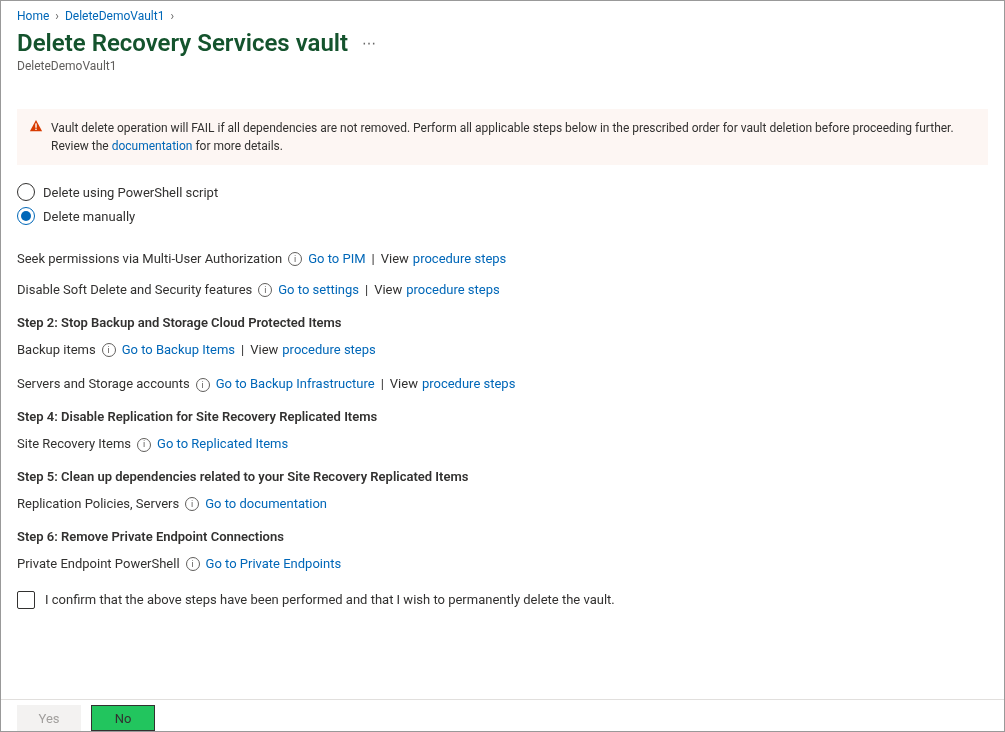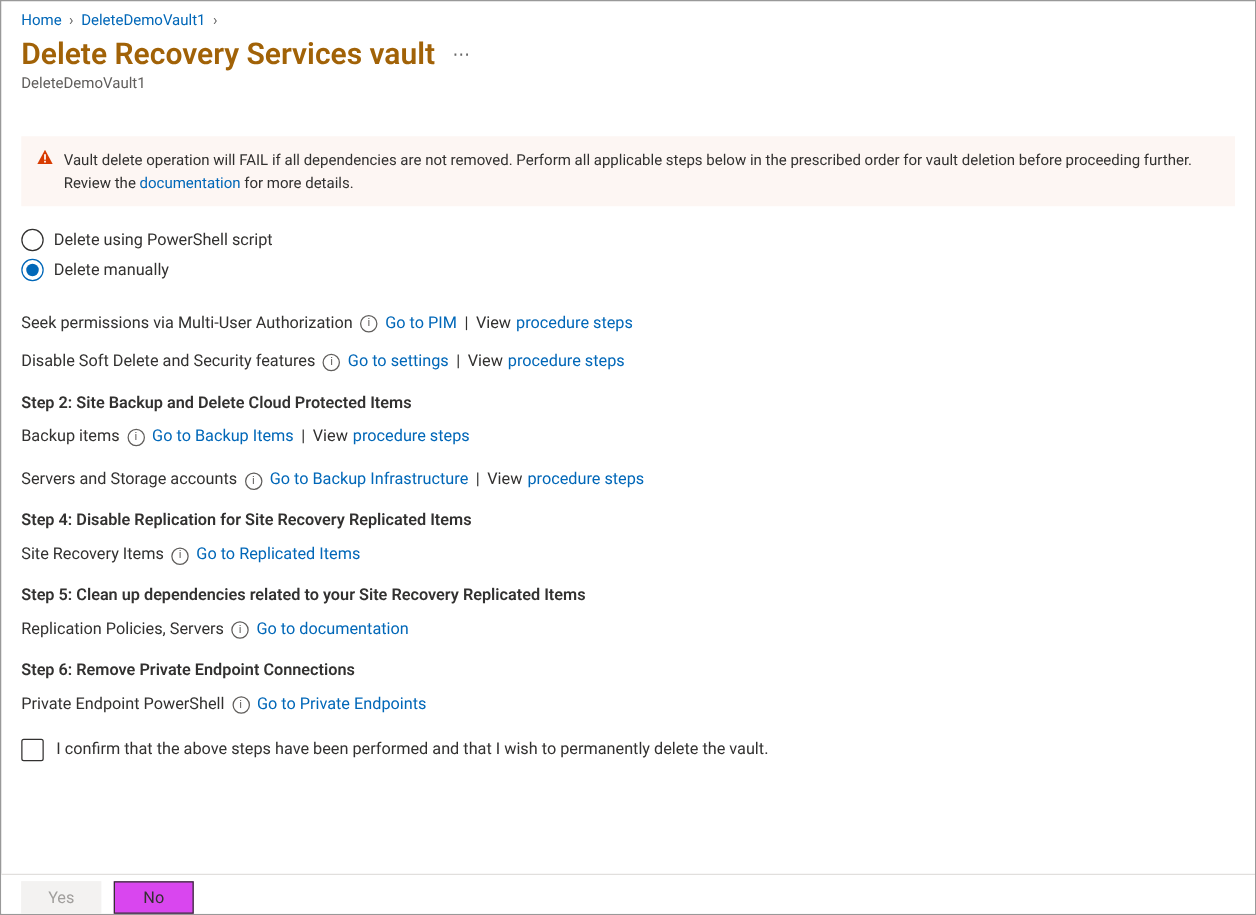--- a/index.html
+++ b/index.html
@@ -22,21 +22,21 @@
   .breadcrumb {
     font-size: 12px;
     margin-bottom: 6px;
     display: flex;
     align-items: center;
     gap: 6px;
   }
   .breadcrumb a { color: #0067b8; text-decoration: none; }
   .breadcrumb .sep { color: #666; }
   .page-header { display: flex; align-items: center; gap: 10px; }
-  .page-title { font-size: 24px; font-weight: 600; color: #a16207; }
+  .page-title { font-size: 24px; font-weight: 600; color: #14532d; }
   .more-dots { color: #666; font-size: 14px; letter-spacing: 1px; cursor: pointer; padding: 4px; }
   .subtitle { font-size: 12px; color: #605e5c; margin-top: 2px; margin-bottom: 36px; }
   .banner {
     background: #fdf6f3;
     border: 0;
     padding: 10px 12px;
     font-size: 12px;
     display: flex;
     align-items: flex-start;
     gap: 8px;
@@ -94,21 +94,21 @@
   .btn {
     min-width: 64px; height: 26px; font-size: 13px;
     display: inline-flex; align-items: center; justify-content: center;
     cursor: pointer; padding: 0 14px;
   }
   .btn-yes {
     background: #f3f2f1; color: #a19f9d; border: 1px solid #f3f2f1;
     cursor: default;
   }
   .btn-no {
-    background: #d946ef; color: #323130; border: 1px solid #323130;
+    background: #22c55e; color: #323130; border: 1px solid #323130;
   }
 </style>
 </head>
 <body>
 
 <div class="content-wrap">
 
   <div class="breadcrumb">
     <a href="#">Home</a>
     <span class="sep">›</span>
@@ -161,21 +161,21 @@
       <span class="txt">Disable Soft Delete and Security features</span>
       <span class="info-icon">i</span>
       <a class="link" href="#">Go to settings</a>
       <span class="divider">|</span>
       <span class="txt">View</span>
       <a class="link" href="#">procedure steps</a>
     </div>
   </div>
 
   <div class="step-block">
-    <div class="step-title">Step 2: Site Backup and Delete Cloud Protected Items</div>
+    <div class="step-title">Step 2: Stop Backup and Storage Cloud Protected Items</div>
     <div class="step-line">
       <span class="txt">Backup items</span>
       <span class="info-icon">i</span>
       <a class="link" href="#">Go to Backup Items</a>
       <span class="divider">|</span>
       <span class="txt">View</span>
       <a class="link" href="#">procedure steps</a>
     </div>
   </div>
 

